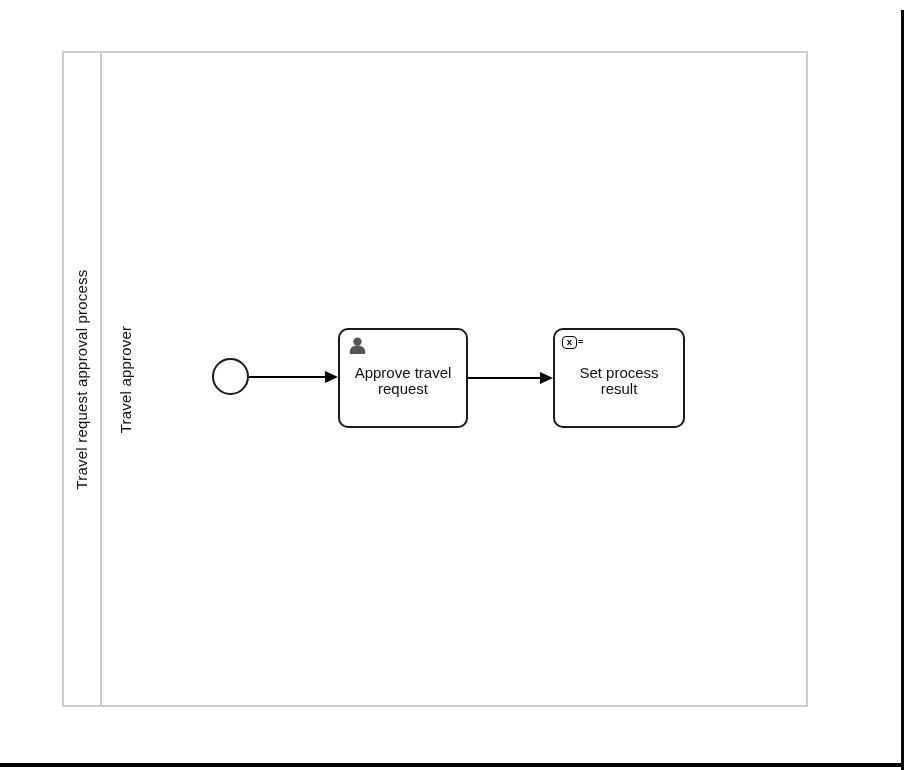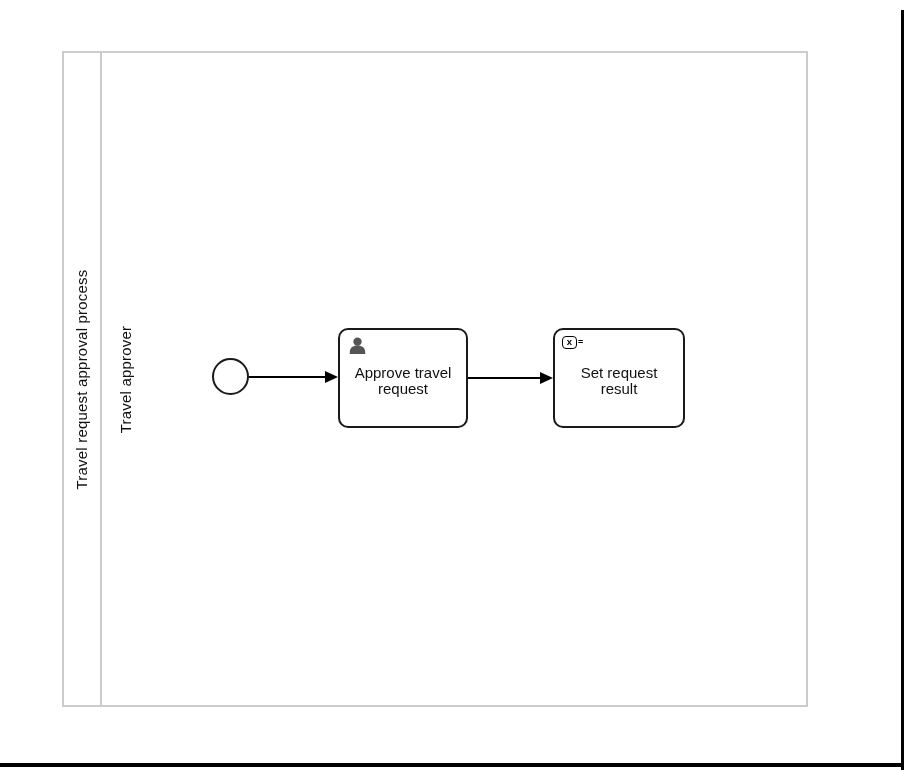--- a/index.html
+++ b/index.html
@@ -114,18 +114,18 @@
   <div class="flow flow-2">
     <div class="flow-line"></div>
     <div class="flow-arrowhead"></div>
   </div>
 
   <div class="task task-set-result">
     <span class="task-icon script-icon">
       <span class="script-box">x</span>
       <span class="script-eq">=</span>
     </span>
-    <div class="task-label">Set request result</div>
+    <div class="task-label">Set process result</div>
   </div>
 
   <div class="frame-right"></div>
   <div class="frame-bottom"></div>
 </div>
 
 </body></html>

